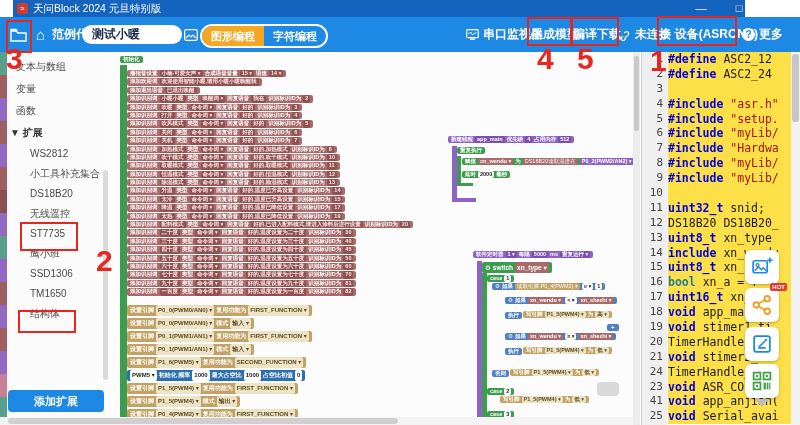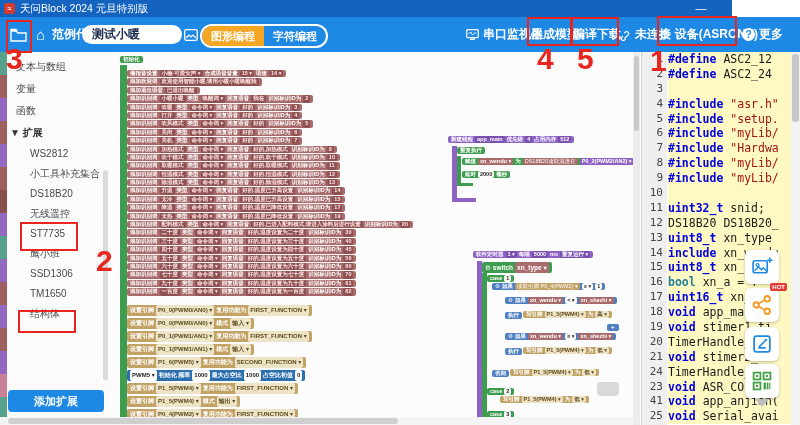--- a/index.html
+++ b/index.html
@@ -1,19 +1,19 @@
 <!DOCTYPE html>
 <html><head>
 <meta charset="utf-8">
 <style>
   html,body{margin:0;padding:0}
   body{width:800px;height:425px;position:relative;overflow:hidden;background:#fff;
        font-family:"Liberation Sans","DejaVu Sans",sans-serif;-webkit-font-smoothing:antialiased}
   
-  .titlebar{position:absolute;left:0;top:0;width:732px;height:17px;background:#1463BE;color:#fff;
+  .titlebar{position:absolute;left:13px;top:0;width:732px;height:17px;background:#1463BE;color:#fff;
             display:flex;align-items:center;font-size:10.5px}
   .appicon{width:11px;height:11px;background:#D23B2F;border-radius:2px;margin:0 5px 0 4px;color:#fff;
            font-size:7px;line-height:11px;text-align:center;font-weight:bold}
   .winctl{position:absolute;top:0;height:17px;width:30px;text-align:center;line-height:16px;font-size:11px;color:#fff}
   
   .toolbar{position:absolute;left:0;top:17px;width:800px;height:35px;background:#1E88E5;color:#fff}
   .tbi{position:absolute;top:0;height:35px;display:flex;align-items:center;gap:4px;font-size:12px;font-weight:bold;color:#fff}
   .pillinput{position:absolute;left:82px;top:8px;width:80px;height:19px;background:#fff;border:none;border-radius:10px;
              font-size:12px;font-weight:bold;color:#1b2a4a;padding:0 10px;font-family:inherit}
   .toggle{position:absolute;left:200px;top:7px;height:20px;border:2px solid #fff;border-radius:13px;display:flex;overflow:hidden}
@@ -50,21 +50,21 @@
   .hscroll{position:absolute;left:0;top:417px;width:633px;height:8px;background:#F4F4F4}
   .hthumb{position:absolute;left:8px;top:418px;width:390px;height:6px;background:#CFCFCF;border-radius:3px}
   .cvscroll{position:absolute;left:633px;top:52px;width:7px;height:373px;background:#ECECEC}
   .cvthumb{position:absolute;left:634px;top:56px;width:5px;height:75px;background:#C8C8C8;border-radius:3px}
   
   .codepanel{position:absolute;left:641px;top:52px;width:150px;height:373px;background:#fff;border-left:1px solid #D0D0D0;
              font-family:"DejaVu Sans Mono","Liberation Mono",monospace;overflow:hidden}
   .gutter{position:absolute;left:0;top:0;width:25px;height:373px;background:#EFEFEF}
   .gln{font-size:11px;line-height:14.9px;height:14.9px;text-align:right;padding-right:4px;color:#444}
   .clines{position:absolute;left:26px;top:0;width:124px}
-  .cline{font-size:11.5px;line-height:14.9px;height:14.9px;background:#fef9c3;white-space:pre;overflow:hidden}
+  .cline{font-size:11.5px;line-height:14.9px;height:14.9px;background:#fde047;white-space:pre;overflow:hidden}
   .k{color:#0000E0;font-weight:bold}.t{color:#267F99;font-weight:bold}.s{color:#A31515}.p{color:#1a1a1a}
   .codescroll{position:absolute;left:791px;top:52px;width:9px;height:373px;background:#F2F2F2}
   .codethumb{position:absolute;left:792px;top:54px;width:7px;height:68px;background:#C6C6C6;border-radius:3px}
   
   .fab{position:absolute;left:745px;width:34px;height:34px;background:#fff;border-radius:6px;
        box-shadow:0 1px 3px rgba(0,0,0,.25);display:flex;align-items:center;justify-content:center}
   .hotbadge{position:absolute;top:-5px;right:-8px;background:#E53935;color:#fff;font-size:6px;font-weight:bold;
             padding:1px 2px;border-radius:2px}
   .fabarrow{position:absolute;left:755px;top:399px;width:0;height:0;border-left:7px solid transparent;
             border-right:7px solid transparent;border-top:8px solid #BDBDBD}

